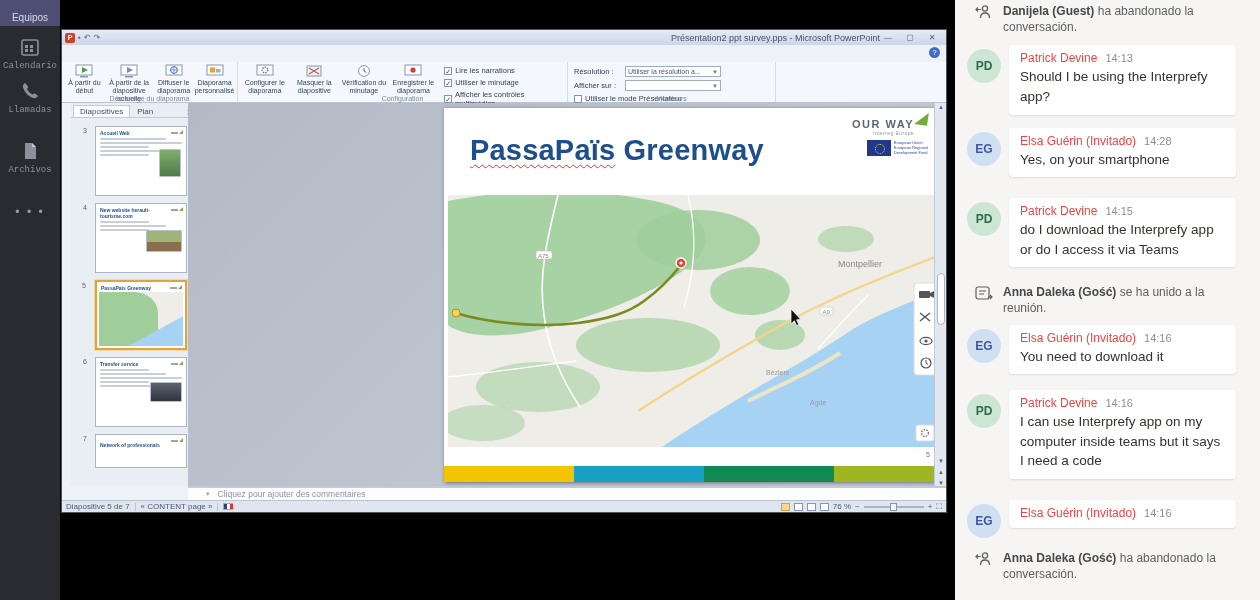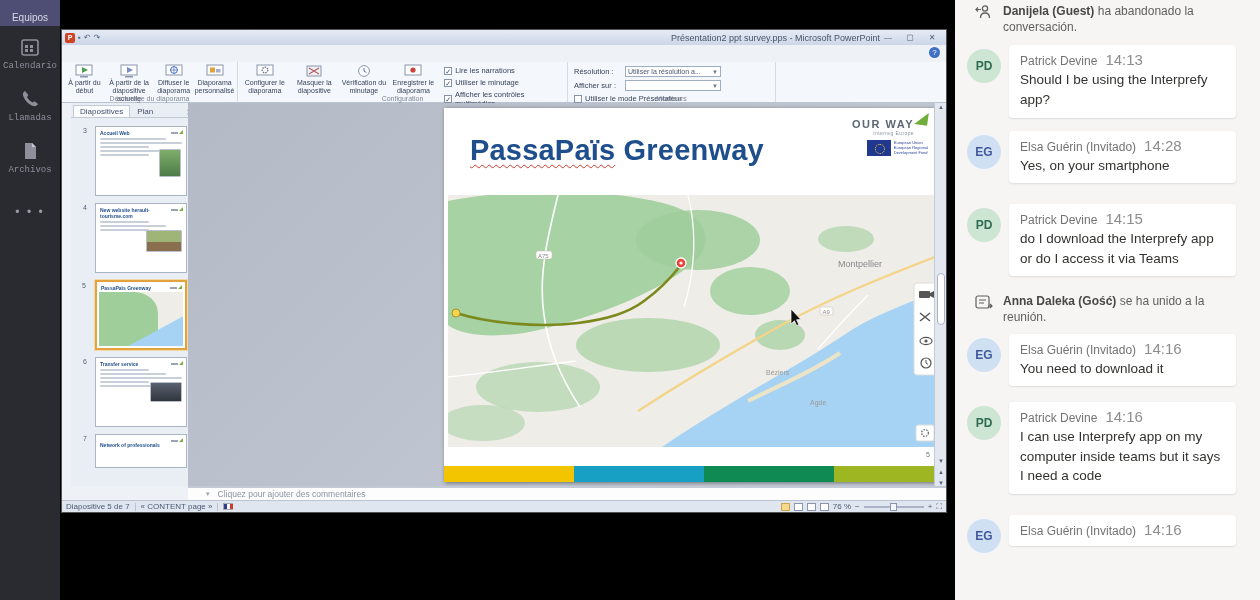--- a/index.html
+++ b/index.html
@@ -110,22 +110,22 @@
   .msg.sys { display:flex; gap:10px; padding-left:20px; padding-right:24px; align-items:flex-start; }
   .sysicon { width:18px; height:16px; flex:none; margin-top:1px; }
   .systext { font-size:12px; color:#5f5f5f; line-height:1.35; }
   .systext b { color:#484848; font-weight:bold; }
   .msg.user { display:flex; gap:8px; padding-left:12px; padding-right:24px; align-items:flex-start; }
   .avatar { width:34px; height:34px; border-radius:50%; flex:none; font-size:12px; font-weight:bold; display:flex; align-items:center; justify-content:center; margin-top:4px; cursor:pointer; }
   .avatar.pd { background:#cde6d4; color:#2e6b4f; }
   .avatar.eg { background:#cfe0f3; color:#41599c; }
   .card { background:#fff; border-radius:4px; box-shadow:0 1px 2px rgba(0,0,0,.1); padding:6px 11px 8px 11px; flex:1; cursor:pointer; }
   .mhead { display:flex; align-items:baseline; gap:8px; }
-  .mname { font-size:12px; color:#737373; }
-  .mtime { font-size:15px; color:#8d8d8d; }
+  .mname { font-size:12px; color:#ef4444; }
+  .mtime { font-size:11px; color:#8d8d8d; }
   .mtext { font-size:13.5px; color:#33322f; line-height:1.45; margin-top:2px; }
   .m1{margin-top:3px;} .m2{margin-top:10px;} .m3{margin-top:13px;} .m4{margin-top:21px;}
   .m5{margin-top:17px;} .m6{margin-top:8px;} .m7{margin-top:16px;} .m8{margin-top:21px;} .m9{margin-top:12px;}
 </style>
 </head>
 <body>
 
 <div id="app">
 
   <div id="rail">
@@ -137,21 +137,21 @@
         <svg width="22" height="22" viewBox="0 0 22 22">
             <rect x="3" y="4" width="16" height="15" rx="2" fill="none" stroke="#8f8f9b" stroke-width="1.6"></rect>
             <rect x="6" y="9" width="3" height="3" fill="#8f8f9b"></rect>
             <rect x="11" y="9" width="3" height="3" fill="#8f8f9b"></rect>
             <rect x="6" y="13" width="3" height="3" fill="#8f8f9b"></rect>
             <rect x="11" y="13" width="3" height="3" fill="#8f8f9b"></rect>
           </svg>
       </span>
       <span class="rlab">Calendario</span>
     </div>
-    <div class="rail-item" style="top:88px">
+    <div class="rail-item" style="top:80px">
       <span class="ric">
         <svg width="22" height="22" viewBox="0 0 22 22">
             <path d="M6 3 C4 4 3.4 6 4.4 8.6 C6 13 9.5 16.4 13.4 17.8 C16 18.7 18 18 19 16 L15.6 13.2 L13.6 14.6 C11.4 13.6 9 11.2 8 9 L9.4 7 Z" fill="#8f8f9b"></path>
           </svg>
       </span>
       <span class="rlab">Llamadas</span>
     </div>
     <div class="rail-item" style="top:140px">
       <span class="ric">
         <svg width="22" height="22" viewBox="0 0 22 22">
@@ -569,15 +569,25 @@
     <div class="msg user m8">
       <div class="avatar eg">EG</div>
       <div class="card">
         <div class="mhead">
             <span class="mname">Elsa Guérin (Invitado)</span>
             <span class="mtime">14:16</span>
           </div>
       </div>
     </div>
 
+    <div class="msg sys m9">
+      <span class="sysicon">
+        <svg width="18" height="16" viewBox="0 0 18 16">
+            <circle cx="10" cy="4.5" r="2.6" fill="none" stroke="#5f5f5f" stroke-width="1.3"></circle>
+            <path d="M5.5 14 C5.5 10.8 7.5 9 10 9 C12.5 9 14.5 10.8 14.5 14" fill="none" stroke="#5f5f5f" stroke-width="1.3"></path>
+            <path d="M6 5.5 H1 M3 3.5 L1 5.5 L3 7.5" stroke="#5f5f5f" stroke-width="1.2" fill="none"></path>
+          </svg>
+      </span>
+      <div class="systext"><b>Anna Daleka (Gość)</b> <span>ha abandonado la conversación.</span></div>
+    </div>
 
   </div>
 </div>
 
 </body></html>

